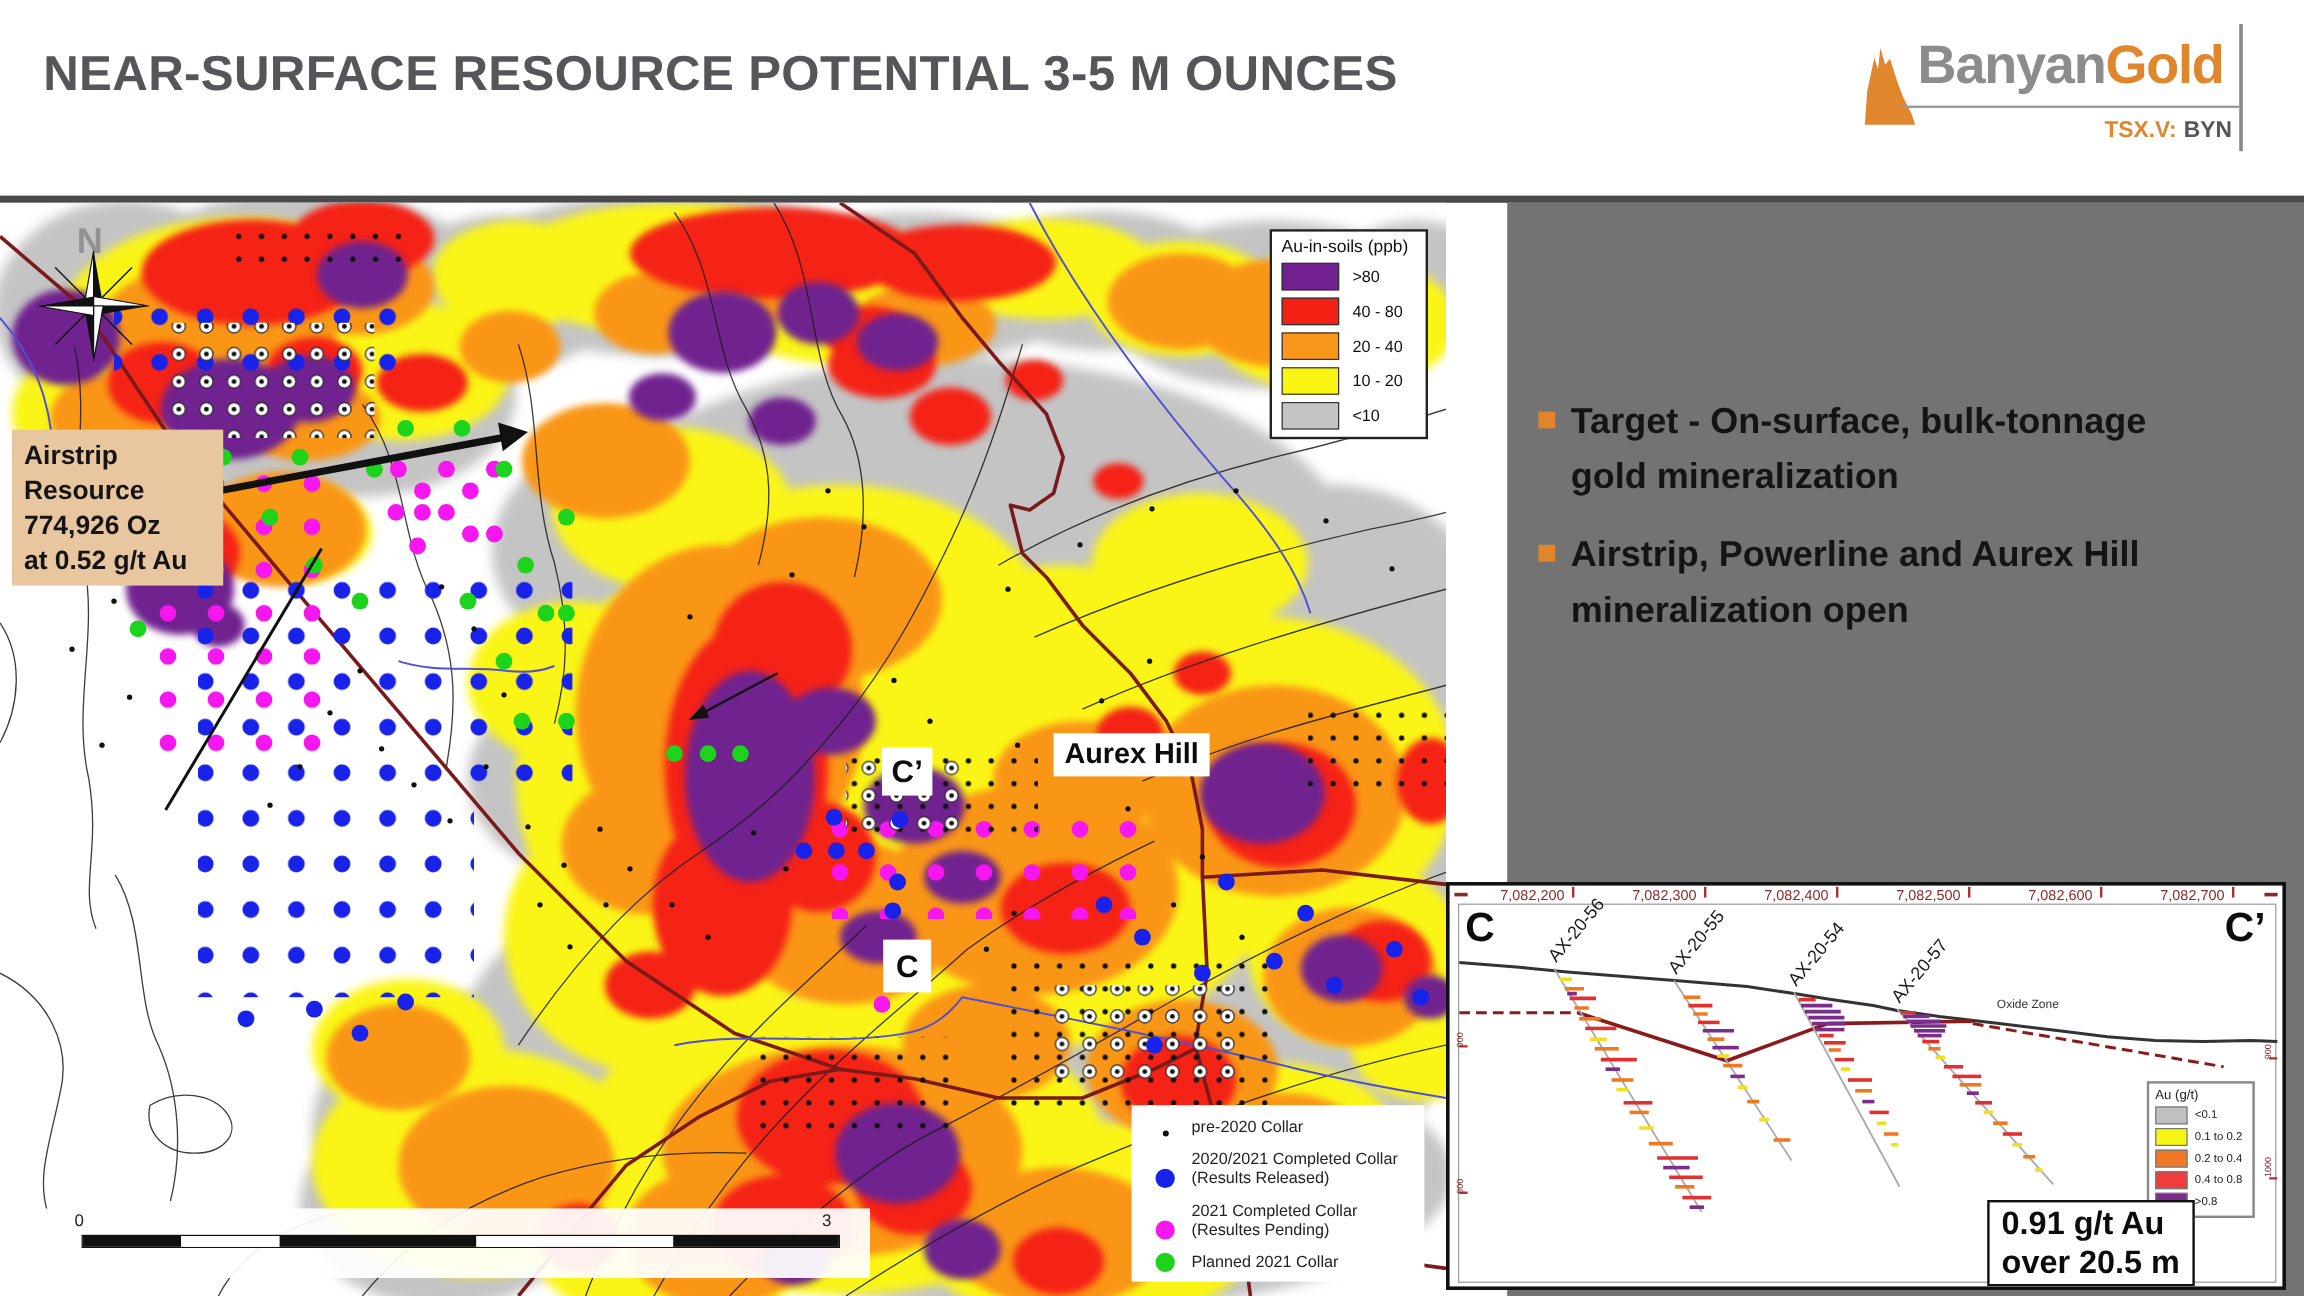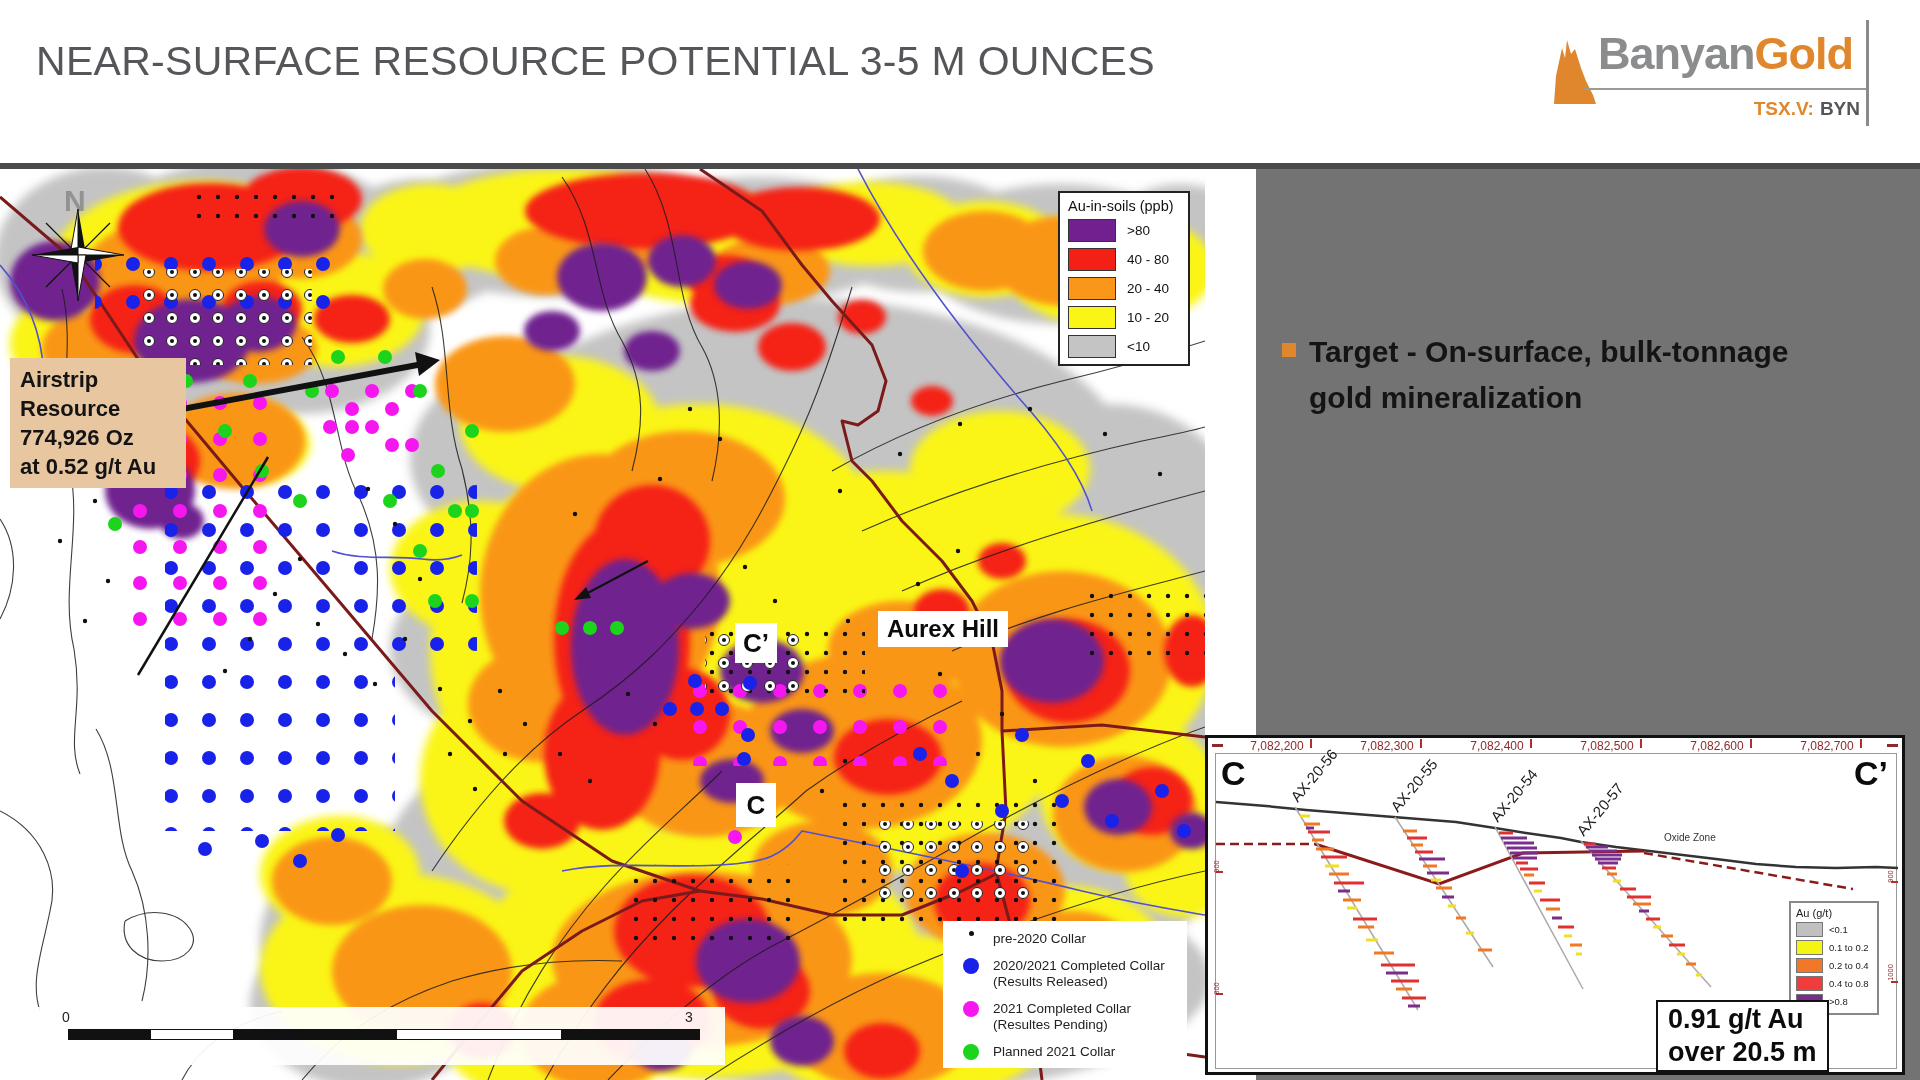--- a/index.html
+++ b/index.html
@@ -1,21 +1,21 @@
 <!DOCTYPE html>
 <html><head>
 <meta charset="utf-8">
 <style>
   html,body{margin:0;padding:0}
   body{width:1920px;height:1080px;position:relative;overflow:hidden;background:#fff;
        font-family:"Liberation Sans",sans-serif;color:#111}
   .abs{position:absolute}
 
   
-  .slide-title{left:36px;top:38px;font-size:41px;font-weight:normal;color:#55565A;letter-spacing:.3px;white-space:nowrap}
+  .slide-title{left:36px;top:38px;font-size:41px;font-weight:bold;color:#55565A;letter-spacing:.3px;white-space:nowrap}
   .logo-box{left:1548px;top:6px;width:345px;height:126px}
   .logo-brand{position:absolute;left:50px;top:22px;font-size:45px;font-weight:bold;letter-spacing:-1px;white-space:nowrap}
   .brand-gray{color:#8A8C8E}.brand-orange{color:#E0862C}
   .logo-underline{position:absolute;left:36px;top:82px;width:282px;height:2px;background:#9a9a9a}
   .logo-vline{position:absolute;left:318px;top:14px;width:3px;height:106px;background:#8a8a8a}
   .logo-ticker{position:absolute;left:120px;top:92px;width:192px;text-align:right;font-size:19px;font-weight:bold;white-space:nowrap}
   .ticker-label{color:#E0862C}.ticker-value{color:#55565A;margin-left:6px}
   .separator{left:0;top:163px;width:1920px;height:6px;background:#4A4A4A}
 
   
@@ -23,21 +23,21 @@
   .map-wrap svg{position:absolute;left:0;top:0}
   .map-label{background:#fff;font-weight:bold;color:#0c0c0c;z-index:3;text-align:center}
   .soils-legend{left:1058px;top:22px;width:132px;background:#fff;border:2px solid #222;z-index:3;padding:5px 6px 6px 8px;box-sizing:border-box}
   .soils-title{font-size:14.5px;color:#111;margin-bottom:5px}
   .soil-row{display:flex;align-items:center;margin-bottom:6px}
   .soil-sw{width:46px;height:21px;border:1px solid #333;flex:none}
   .soil-lb{font-size:13.5px;margin-left:11px;white-space:nowrap}
   .sw-p{background:#70218F}.sw-r{background:#F52015}.sw-o{background:#FA9619}.sw-y{background:#FAF514}.sw-g{background:#C4C4C4}
   .callout{background:#E8C6A0;z-index:3;padding:7px 10px;font-size:22px;font-weight:bold;line-height:29px;color:#141414}
   .collar-legend{left:943px;top:752px;width:244px;background:#fff;z-index:3;padding:10px 6px 8px 6px;box-sizing:border-box}
-  .collar-row{display:flex;align-items:flex-start;margin-bottom:11px}
+  .collar-row{display:flex;align-items:flex-end;margin-bottom:11px}
   .collar-dot-cell{width:44px;flex:none;display:flex;justify-content:center}
   .collar-lb{font-size:13.5px;line-height:16px;color:#222}
   .dot{border-radius:50%;flex:none}
   .dot-sm{width:5px;height:5px;background:#101010}
   .dot-blue{width:16px;height:16px;background:#1822E8}
   .dot-mag{width:16px;height:16px;background:#F516F0}
   .dot-grn{width:16px;height:16px;background:#1CD41C}
   .scalebar{left:30px;top:838px;width:695px;height:58px;background:rgba(255,255,255,.93);z-index:3}
   .sb-num{position:absolute;top:2px;font-size:14px;color:#222}
   .sb-bar{position:absolute;left:38px;top:22px;width:630px;height:9px;border:1px solid #111;display:flex}
@@ -534,20 +534,24 @@
     </div>
   </div>
 </div>
 
 <div class="abs gray-panel">
   <div class="bullets">
     <div class="bullet-item">
       <span class="bullet-marker"></span>
       <span class="bullet-text">Target - On-surface, bulk-tonnage gold mineralization</span>
     </div>
+    <div class="bullet-item">
+      <span class="bullet-marker"></span>
+      <span class="bullet-text">Airstrip, Powerline and Aurex Hill mineralization open</span>
+    </div>
   </div>
 </div>
 
 <div class="abs xsec">
   <div class="corner-dash" style="left:4px"></div>
   <div class="corner-dash" style="right:4px"></div>
   <span class="axis-lb" style="left:35px">7,082,200</span>
   <span class="axis-lb" style="left:145px">7,082,300</span>
   <span class="axis-lb" style="left:255px">7,082,400</span>
   <span class="axis-lb" style="left:365px">7,082,500</span>

